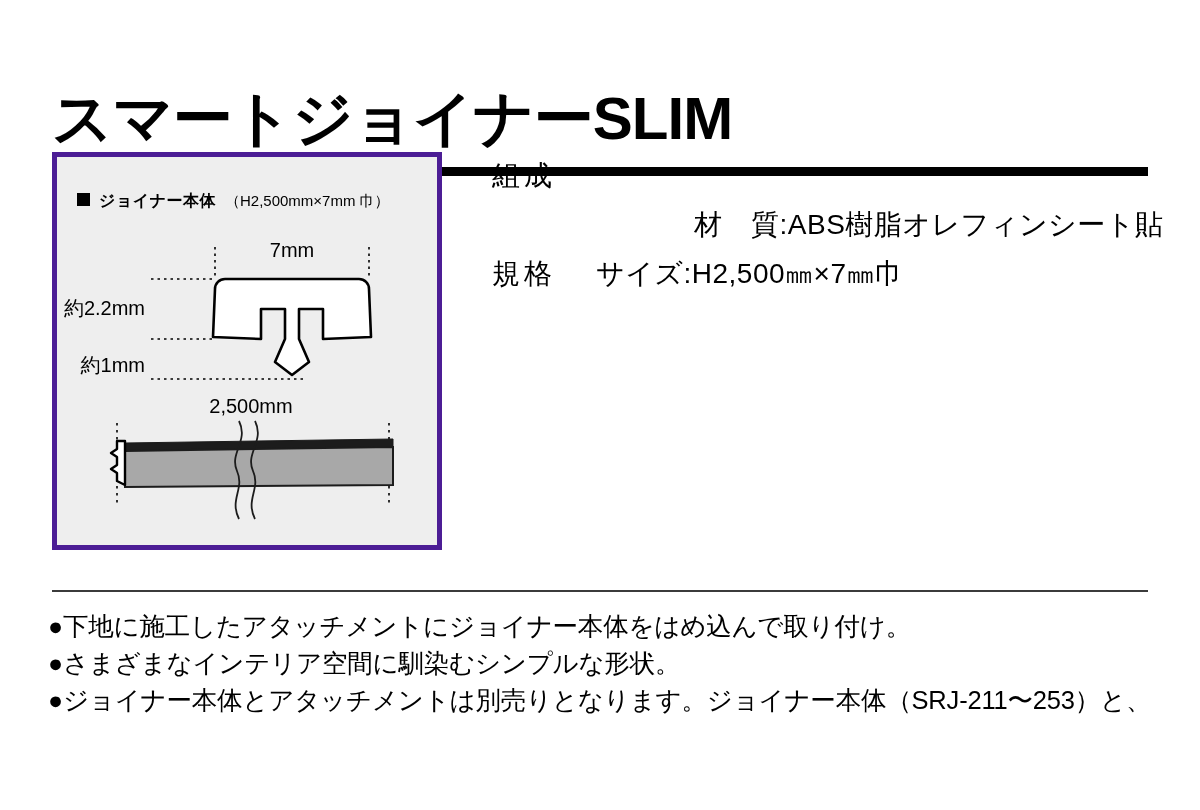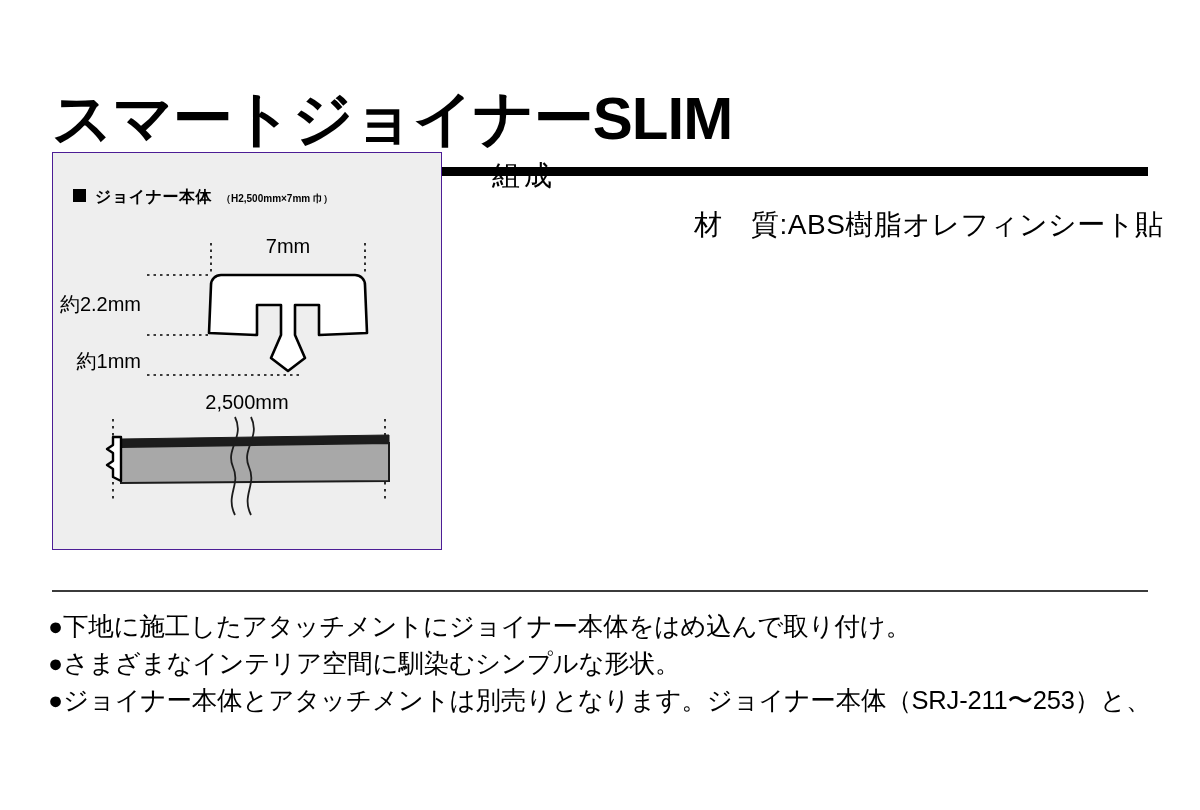--- a/index.html
+++ b/index.html
@@ -62,21 +62,21 @@
   }
 
   
   .diagram-panel {
     position: absolute;
     left: 52px;
     top: 152px;
     width: 390px;
     height: 398px;
     background: #eeeeee;
-    border: 1px solid #4c1d95;
+    border: 5px solid #4c1d95;
     box-sizing: border-box;
   }
   .panel-caption {
     position: absolute;
     left: 20px;
     top: 34px;
     display: flex;
     align-items: baseline;
     gap: 9px;
     white-space: nowrap;
@@ -88,22 +88,22 @@
     display: inline-block;
     position: relative;
     top: 0px;
   }
   .caption-main {
     font-size: 16px;
     font-weight: bold;
     letter-spacing: 0.5px;
   }
   .caption-note {
-    font-size: 10px;
-    font-weight: bold;
+    font-size: 15px;
+    font-weight: normal;
     letter-spacing: 0px;
   }
 
   .svg-profile {
     position: absolute;
     left: 0px;
     top: 72px;
     width: 388px;
     height: 190px;
   }
@@ -257,20 +257,24 @@
   </div>
 
   <div class="spec-block">
     <div class="spec-line">
       <span class="spec-label">組成</span>
     </div>
     <div class="spec-line">
       <span class="spec-label"></span>
       <span class="spec-value indent">材　質:ABS樹脂オレフィンシート貼</span>
     </div>
+    <div class="spec-line">
+      <span class="spec-label">規格</span>
+      <span class="spec-value">サイズ:H2,500㎜×7㎜巾</span>
+    </div>
   </div>
 
   <div class="bottom-divider"></div>
 
   <div class="notes">
     <div class="note-item">
       <span class="note-bullet">●</span>
       <span class="note-body">下地に施工したアタッチメントにジョイナー本体をはめ込んで取り付け。</span>
     </div>
     <div class="note-item">

